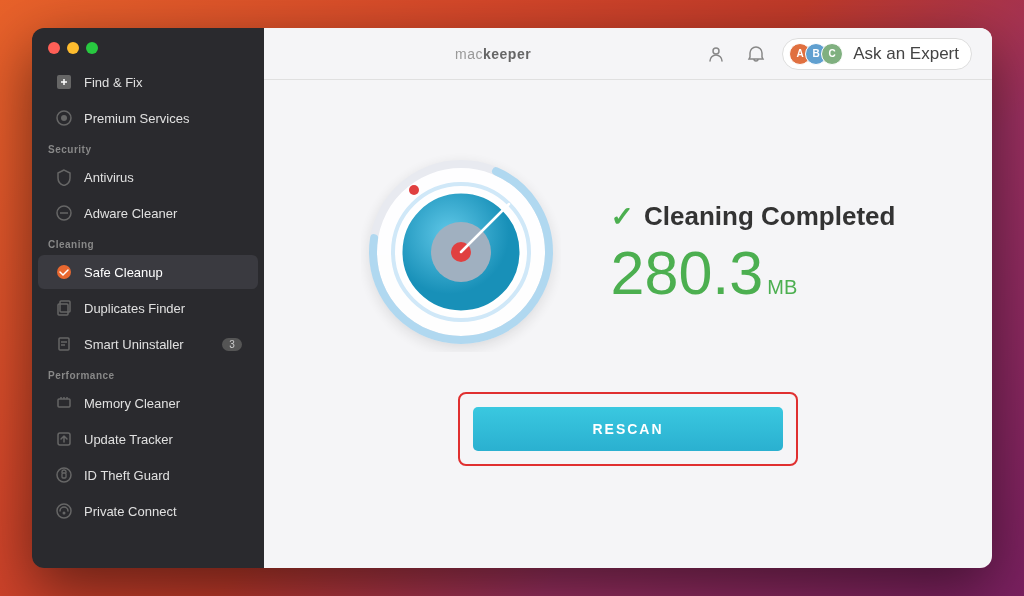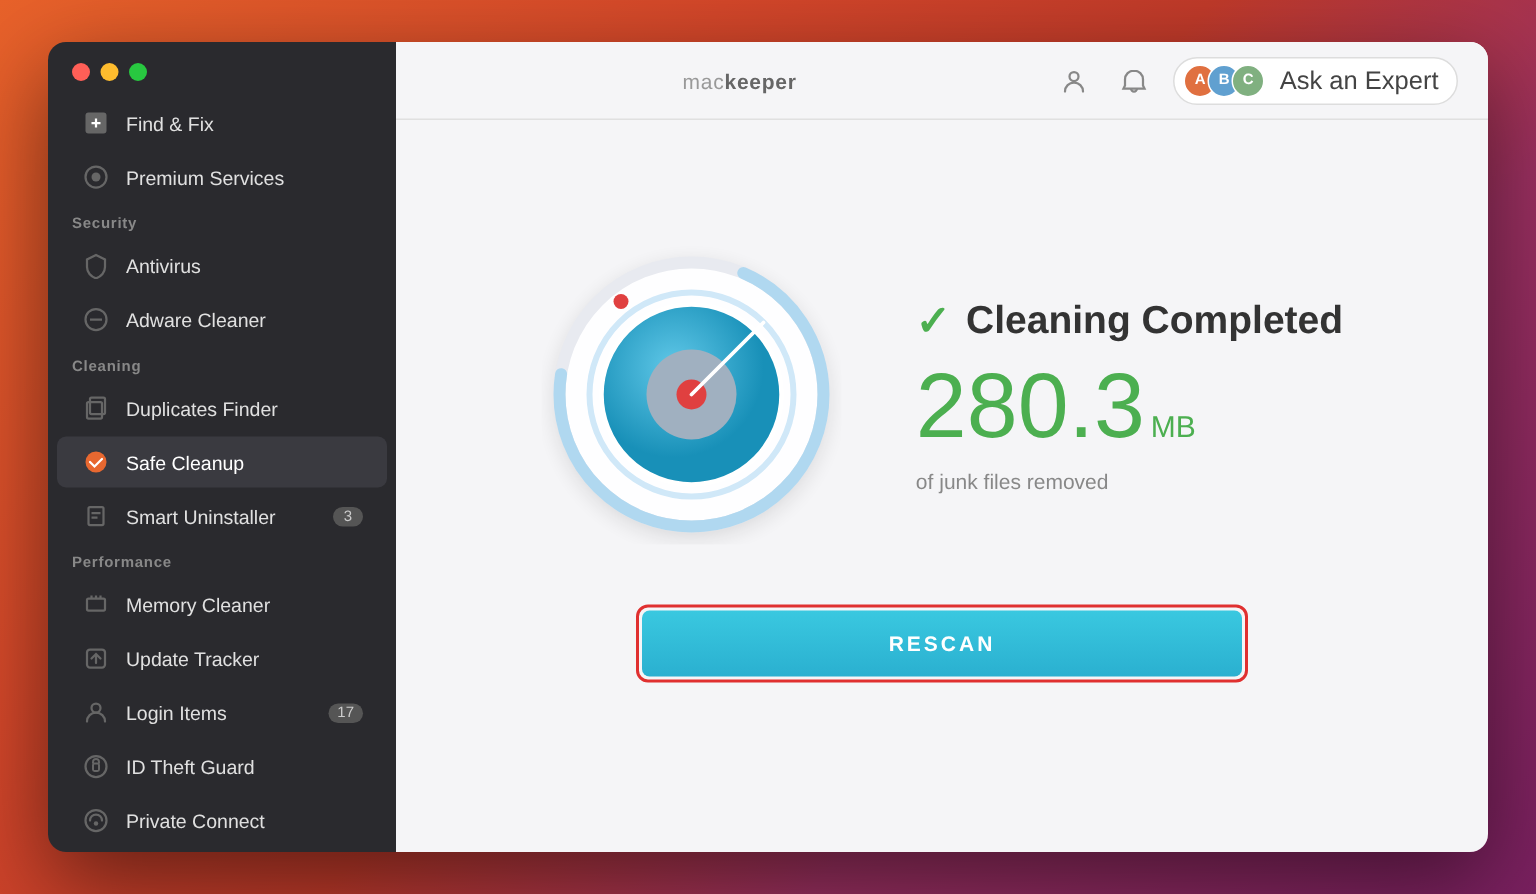--- a/index.html
+++ b/index.html
@@ -264,22 +264,22 @@
     .rescan-container {
       padding: 20px 40px 30px;
       width: 100%;
       display: flex;
       justify-content: center;
     }
 
     .rescan-btn-wrapper {
       border: 2px solid #e03030;
       border-radius: 8px;
-      padding: 2px;
-      width: 408px;
+      padding: 13px;
+      width: 340px;
     }
 
     .rescan-btn {
       width: 100%;
       height: 44px;
       background: linear-gradient(180deg, #3ac8e0 0%, #2ab0d0 100%);
       border: none;
       border-radius: 5px;
       font-size: 14px;
       font-weight: 700;
@@ -336,38 +336,38 @@
         <svg width="18" height="18" viewBox="0 0 18 18" fill="none">
           <circle cx="9" cy="9" r="7" stroke="#666" stroke-width="1.5" fill="none"></circle>
           <line x1="5" y1="9" x2="13" y2="9" stroke="#666" stroke-width="1.5"></line>
         </svg>
       </span>
       <span class="sidebar-item-label">Adware Cleaner</span>
     </div>
 
     <div class="sidebar-section-label">Cleaning</div>
 
+    <div class="sidebar-item active">
+      <span class="sidebar-item-icon">
+        <svg width="18" height="18" viewBox="0 0 18 18" fill="none">
+          <path d="M9 2a7 7 0 100 14A7 7 0 009 2z" fill="#e86830"></path>
+          <path d="M5 9l3 3 5-5" stroke="white" stroke-width="1.5" stroke-linecap="round"></path>
+        </svg>
+      </span>
+      <span class="sidebar-item-label">Safe Cleanup</span>
+    </div>
+
     <div class="sidebar-item">
       <span class="sidebar-item-icon">
         <svg width="18" height="18" viewBox="0 0 18 18" fill="none">
           <rect x="3" y="5" width="10" height="11" rx="1" stroke="#666" stroke-width="1.5" fill="none"></rect>
           <rect x="5" y="2" width="10" height="11" rx="1" stroke="#666" stroke-width="1.5" fill="none"></rect>
         </svg>
       </span>
       <span class="sidebar-item-label">Duplicates Finder</span>
-    </div>
-
-    <div class="sidebar-item active">
-      <span class="sidebar-item-icon">
-        <svg width="18" height="18" viewBox="0 0 18 18" fill="none">
-          <path d="M9 2a7 7 0 100 14A7 7 0 009 2z" fill="#e86830"></path>
-          <path d="M5 9l3 3 5-5" stroke="white" stroke-width="1.5" stroke-linecap="round"></path>
-        </svg>
-      </span>
-      <span class="sidebar-item-label">Safe Cleanup</span>
     </div>
 
     <div class="sidebar-item">
       <span class="sidebar-item-icon">
         <svg width="18" height="18" viewBox="0 0 18 18" fill="none">
           <rect x="4" y="3" width="10" height="12" rx="1" stroke="#666" stroke-width="1.5" fill="none"></rect>
           <line x1="6" y1="7" x2="12" y2="7" stroke="#666" stroke-width="1.5"></line>
           <line x1="6" y1="10" x2="10" y2="10" stroke="#666" stroke-width="1.5"></line>
         </svg>
       </span>
@@ -392,30 +392,20 @@
     <div class="sidebar-item">
       <span class="sidebar-item-icon">
         <svg width="18" height="18" viewBox="0 0 18 18" fill="none">
           <rect x="3" y="3" width="12" height="12" rx="2" stroke="#666" stroke-width="1.5" fill="none"></rect>
           <path d="M9 12V6M6 9l3-3 3 3" stroke="#666" stroke-width="1.5" stroke-linecap="round"></path>
         </svg>
       </span>
       <span class="sidebar-item-label">Update Tracker</span>
     </div>
 
-    <div class="sidebar-item">
-      <span class="sidebar-item-icon">
-        <svg width="18" height="18" viewBox="0 0 18 18" fill="none">
-          <circle cx="9" cy="6" r="3" stroke="#666" stroke-width="1.5" fill="none"></circle>
-          <path d="M3 15c0-3.3 2.7-6 6-6s6 2.7 6 6" stroke="#666" stroke-width="1.5" stroke-linecap="round" fill="none"></path>
-        </svg>
-      </span>
-      <span class="sidebar-item-label">Login Items</span>
-      <span class="badge">17</span>
-    </div>
 
 
     <div class="sidebar-item">
       <span class="sidebar-item-icon">
         <svg width="18" height="18" viewBox="0 0 18 18" fill="none">
           <circle cx="9" cy="9" r="7" stroke="#666" stroke-width="1.5" fill="none"></circle>
           <rect x="7" y="7" width="4" height="5" rx="1" stroke="#666" stroke-width="1.3" fill="none"></rect>
           <path d="M7 7V6a2 2 0 014 0v1" stroke="#666" stroke-width="1.3" fill="none"></path>
         </svg>
       </span>
@@ -505,21 +495,20 @@
 
         <div class="result-text">
           <div class="cleaning-completed">
             <span class="check-icon">✓</span>
             <span>Cleaning Completed</span>
           </div>
           <div class="size-row">
             <span class="size-amount">280.3</span>
             <span class="size-unit">MB</span>
           </div>
-          <div class="junk-label">of junk files removed</div>
         </div>
       </div>
 
       <div class="rescan-container">
         <div class="rescan-btn-wrapper">
           <button class="rescan-btn">RESCAN</button>
         </div>
       </div>
     </div>
   </div>

